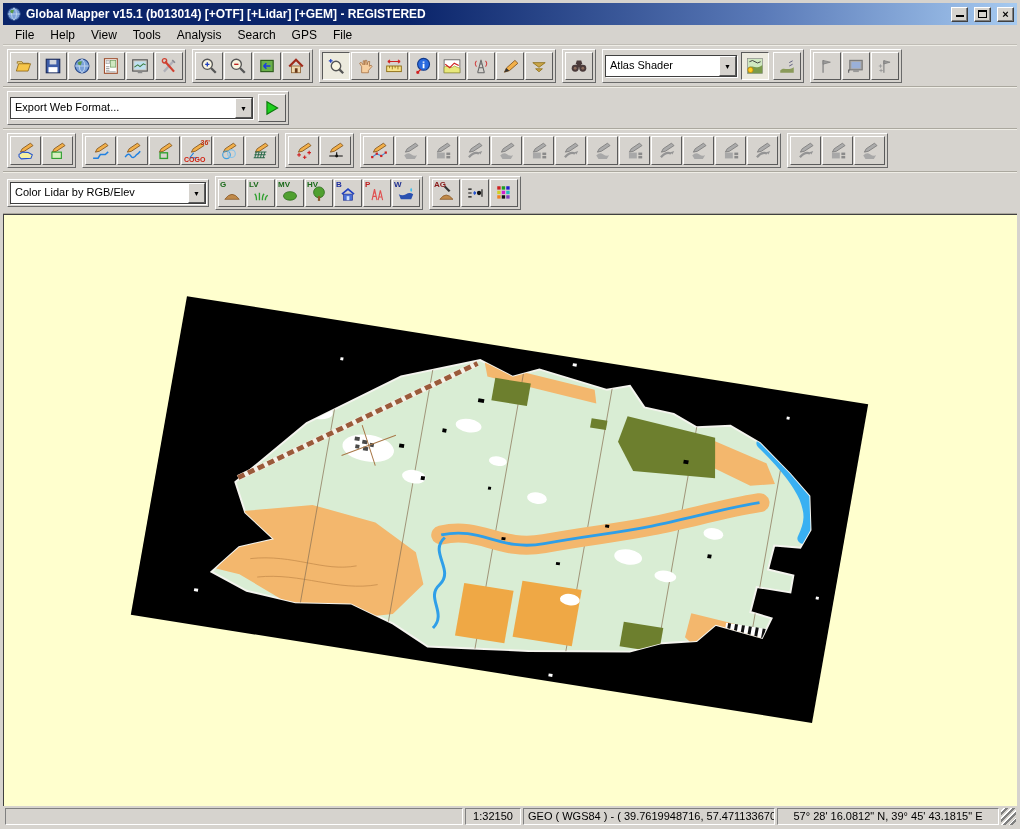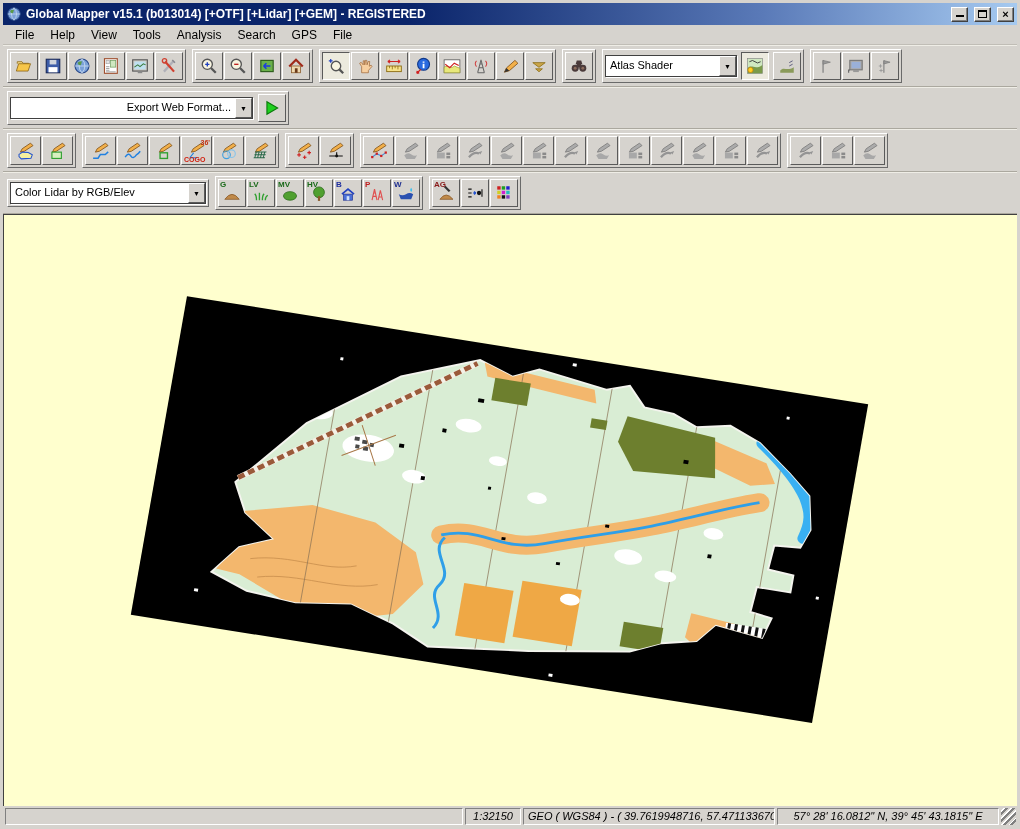--- a/index.html
+++ b/index.html
@@ -34,37 +34,37 @@
          position:relative; }
   .btn.pressed { border-color:#5a5a5a #fff #fff #5a5a5a; background:#eceade; }
   .btn svg { width:18px; height:18px; }
   .big .btn { width:31px; height:29px; }
 
   .combo { height:22px; display:flex; align-items:stretch; background:#0ea5e9;
            border:1px solid #404040; box-shadow:1px 1px 0 #fff, inset 1px 1px 0 #808080; }
   .combo .cval { flex:1; font-size:11px; padding:3px 4px 0 4px; white-space:nowrap; overflow:hidden; background:#fff; }
   .combo .carrow { width:17px; background:#d6d3ce; border:1px solid; border-color:#fff #5a5a5a #5a5a5a #fff;
                    display:flex; align-items:center; justify-content:center; font-size:7px; color:#000; }
-  .w-export { width:243px;text-align:right; } .w-shader { width:132px; } .w-lidar { width:196px; }
+  .w-export { width:243px; } .w-shader { width:132px; } .w-lidar { width:196px; }
 
   .ll { position:absolute; top:0px; left:1px; font-size:8px; font-weight:bold; line-height:9px; }
   .l3d { position:absolute; top:1px; left:2px; font-size:8px; font-weight:bold; color:#111;margin-left:38px; }
   .cogo1 { position:absolute; top:2px; right:1px; font-size:7px; font-weight:bold; color:#c03010; line-height:7px;}
   .cogo2 { position:absolute; bottom:1px; left:2px; font-size:7px; font-weight:bold; color:#d02010; line-height:7px;}
 
   
   .canvas { flex:1; position:relative; background:#ffffce; border-top:1px solid #404040;
             border-left:1px solid #404040; overflow:hidden; }
   .canvas svg { position:absolute; inset:0; width:100%; height:100%; }
 
   
   .statusbar { height:20px; flex:0 0 20px; display:flex; align-items:stretch; gap:2px;
                background:#d6d3ce; padding:2px 1px 1px 2px; font-size:11px; }
   .pane { border:1px solid; border-color:#808080 #fff #fff #808080; padding:1px 4px 0 4px;
-          white-space:nowrap; overflow:hidden;font-style:italic; }
+          white-space:nowrap; overflow:hidden; }
   .pane.fill { flex:1; }
   .grip { width:15px; background:
           repeating-linear-gradient(135deg, #d6d3ce 0 2px, #fff 2px 3px, #808080 3px 5px); }
 </style>
 </head>
 <body>
 
 <svg width="0" height="0" style="position:absolute" aria-hidden="true">
   <defs>
     <path id="pp" d="M3 9 L4.6 6 L12 1 L14.2 3.2 L6.6 8.2 L3 9 Z" fill="#f2b04a" stroke="#7a4a10" stroke-width="0.7"></path>

